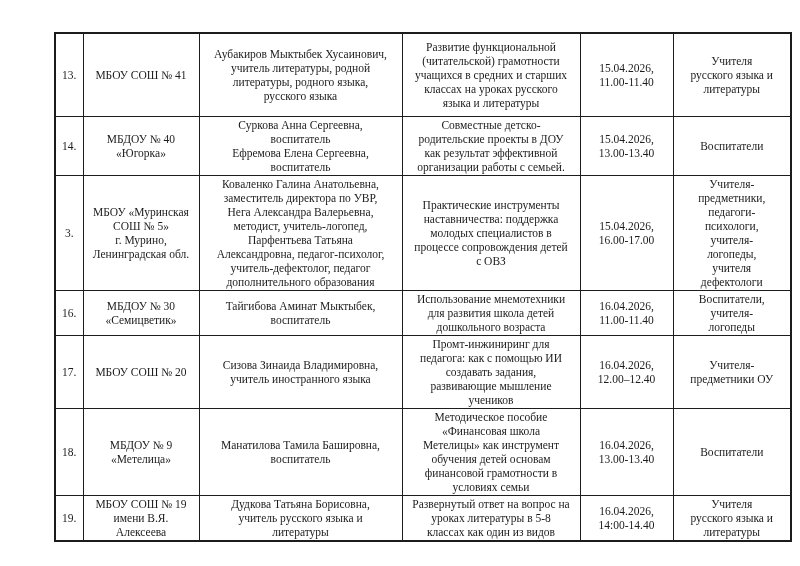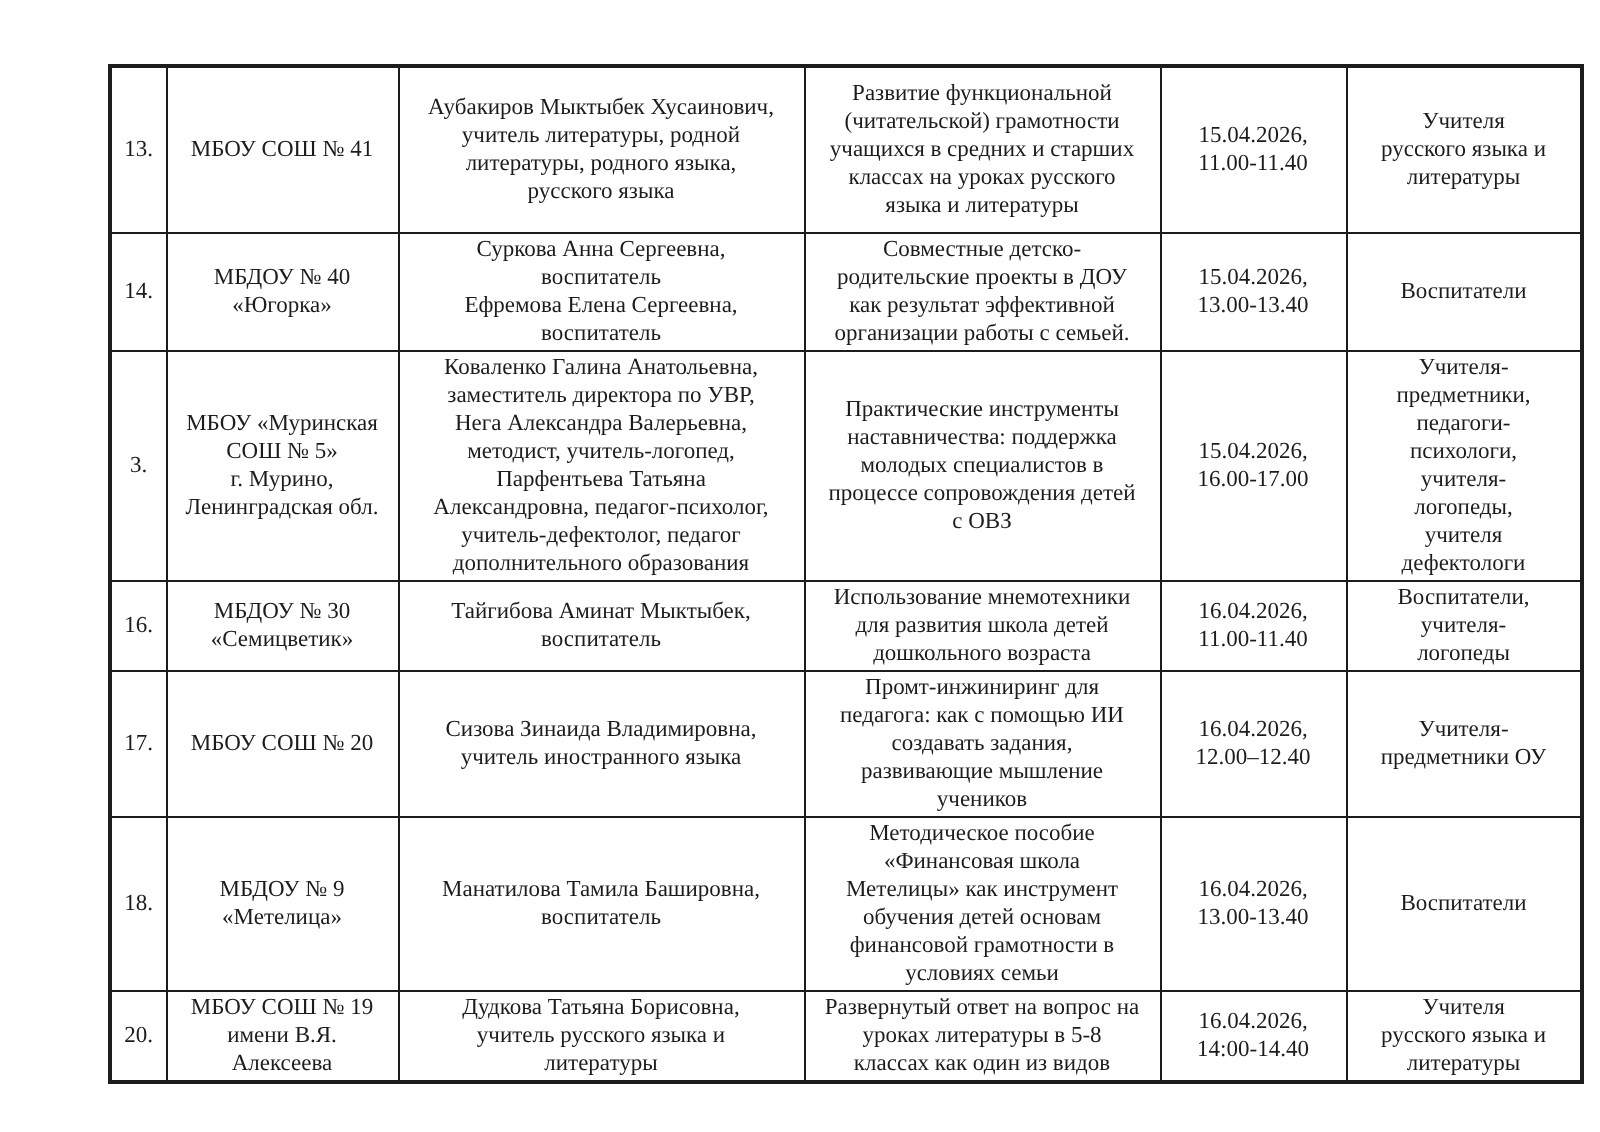--- a/index.html
+++ b/index.html
@@ -154,21 +154,21 @@
 «Финансовая школа
 Метелицы» как инструмент
 обучения детей основам
 финансовой грамотности в
 условиях семьи</td>
         <td>16.04.2026,
 13.00-13.40</td>
         <td>Воспитатели</td>
       </tr>
       <tr style="height:44px">
-        <td>20.</td>
+        <td>19.</td>
         <td>МБОУ СОШ № 19
 имени В.Я.
 Алексеева</td>
         <td>Дудкова Татьяна Борисовна,
 учитель русского языка и
 литературы</td>
         <td>Развернутый ответ на вопрос на
 уроках литературы в 5-8
 классах как один из видов</td>
         <td>16.04.2026,

